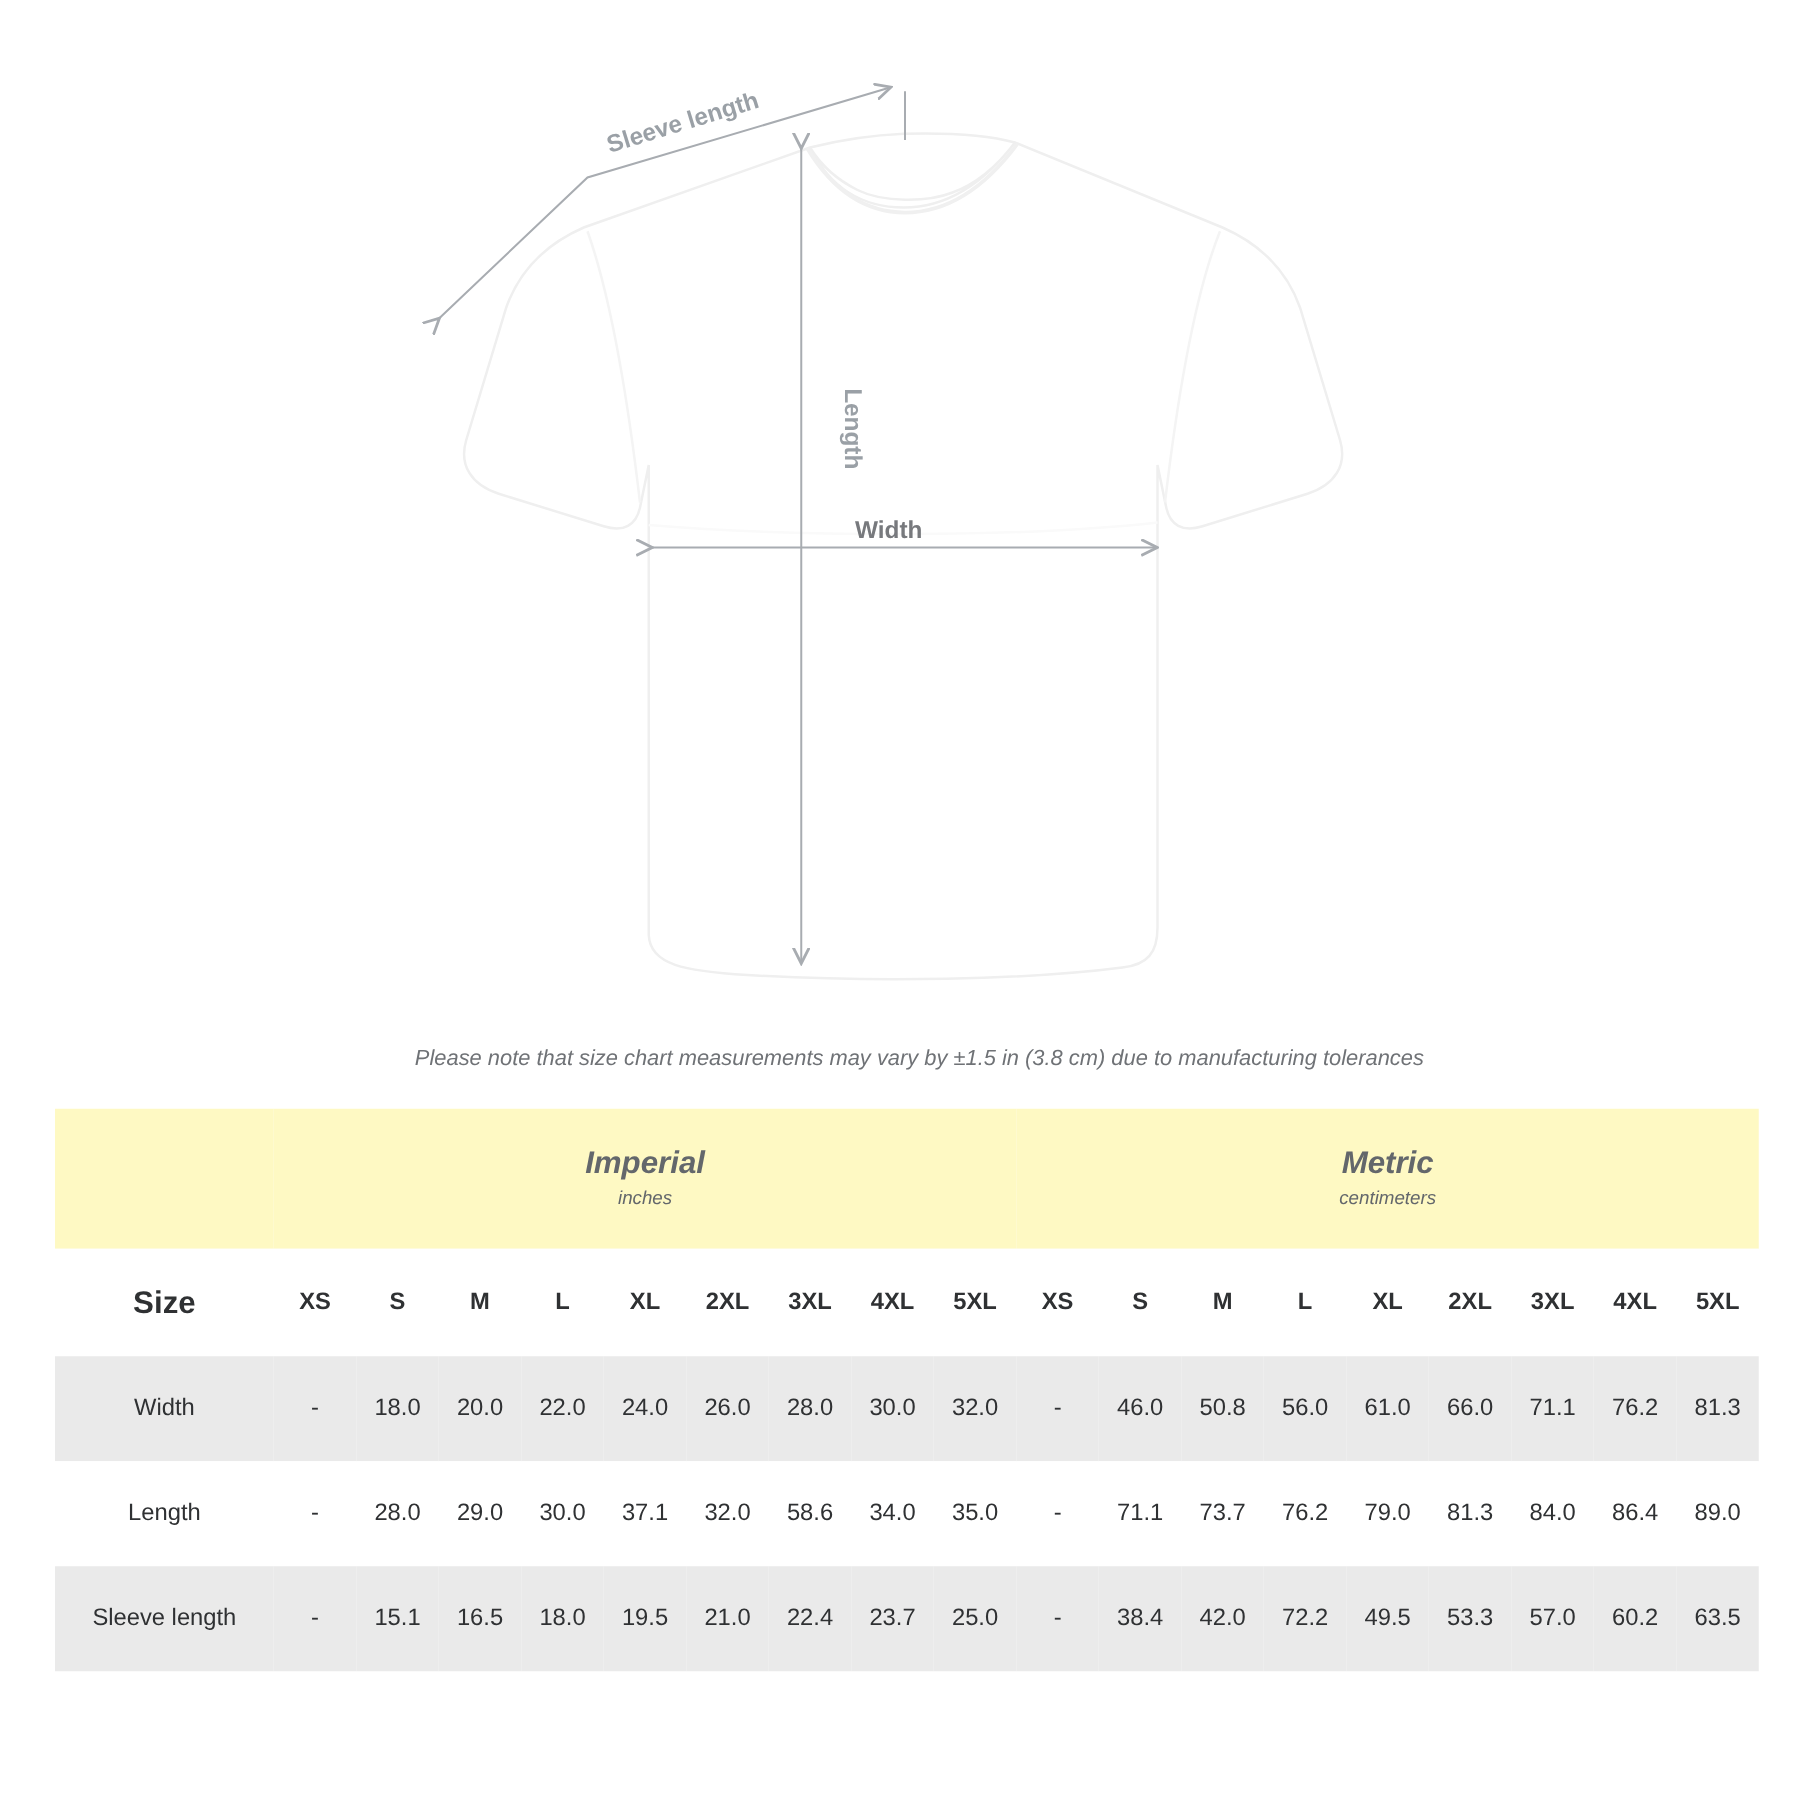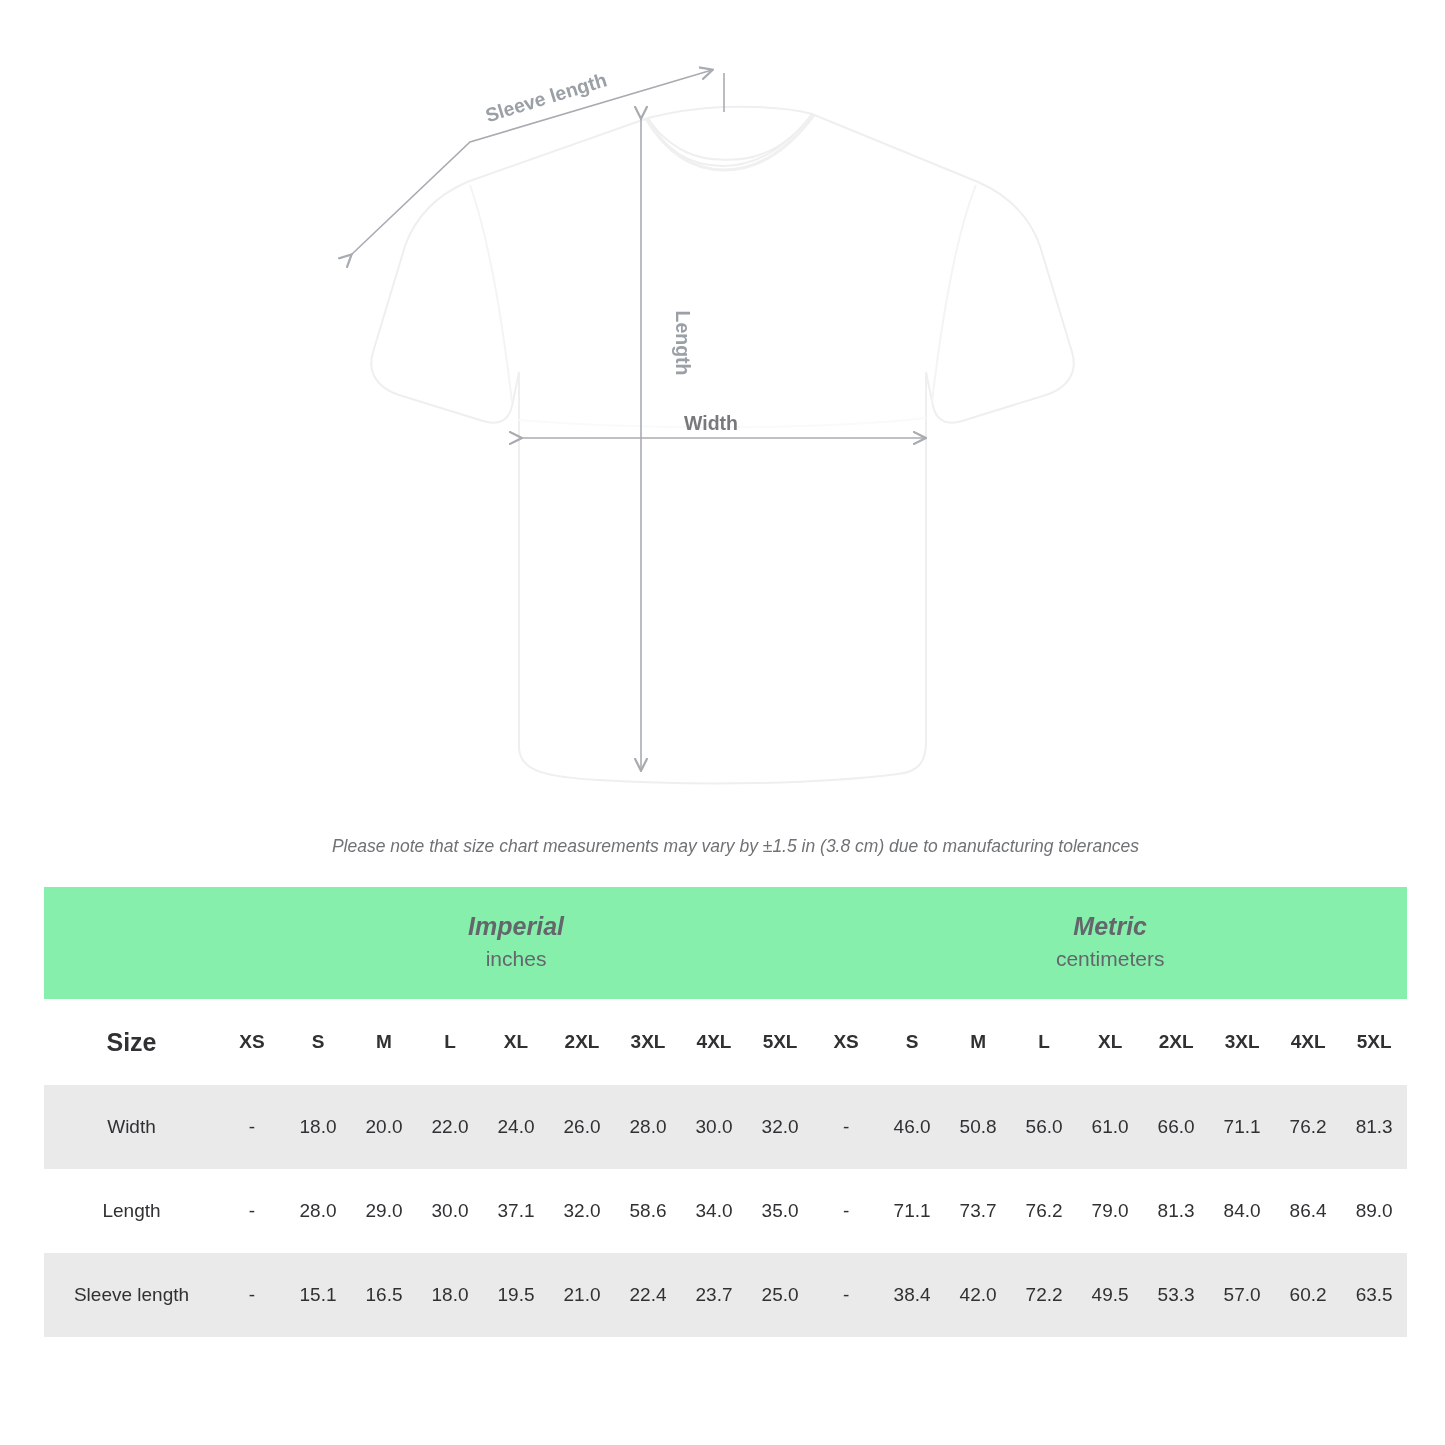--- a/index.html
+++ b/index.html
@@ -63,31 +63,32 @@
     border: 0;
     text-align: center;
     vertical-align: middle;
     font-size: 19px;
     color: #2f3133;
     font-weight: normal;
     padding: 0;
   }
   .unit-row td {
     height: 112px;
-    background: #86efac;
+    background: #fef9c3;
   }
   .unit-name {
     font-size: 25px;
     font-style: italic;
     font-weight: bold;
     color: #63676b;
     line-height: 1.25;
   }
   .unit-sub {
-    font-size: 21px;
+    font-size: 15px;
+    font-style: italic;
     color: #63676b;
     line-height: 1.6;
   }
   .header-row td {
     height: 86px;
     background: #ffffff;
   }
   .header-row td.rowlabel,
   .header-row td.sizecell {
     font-weight: bold;

